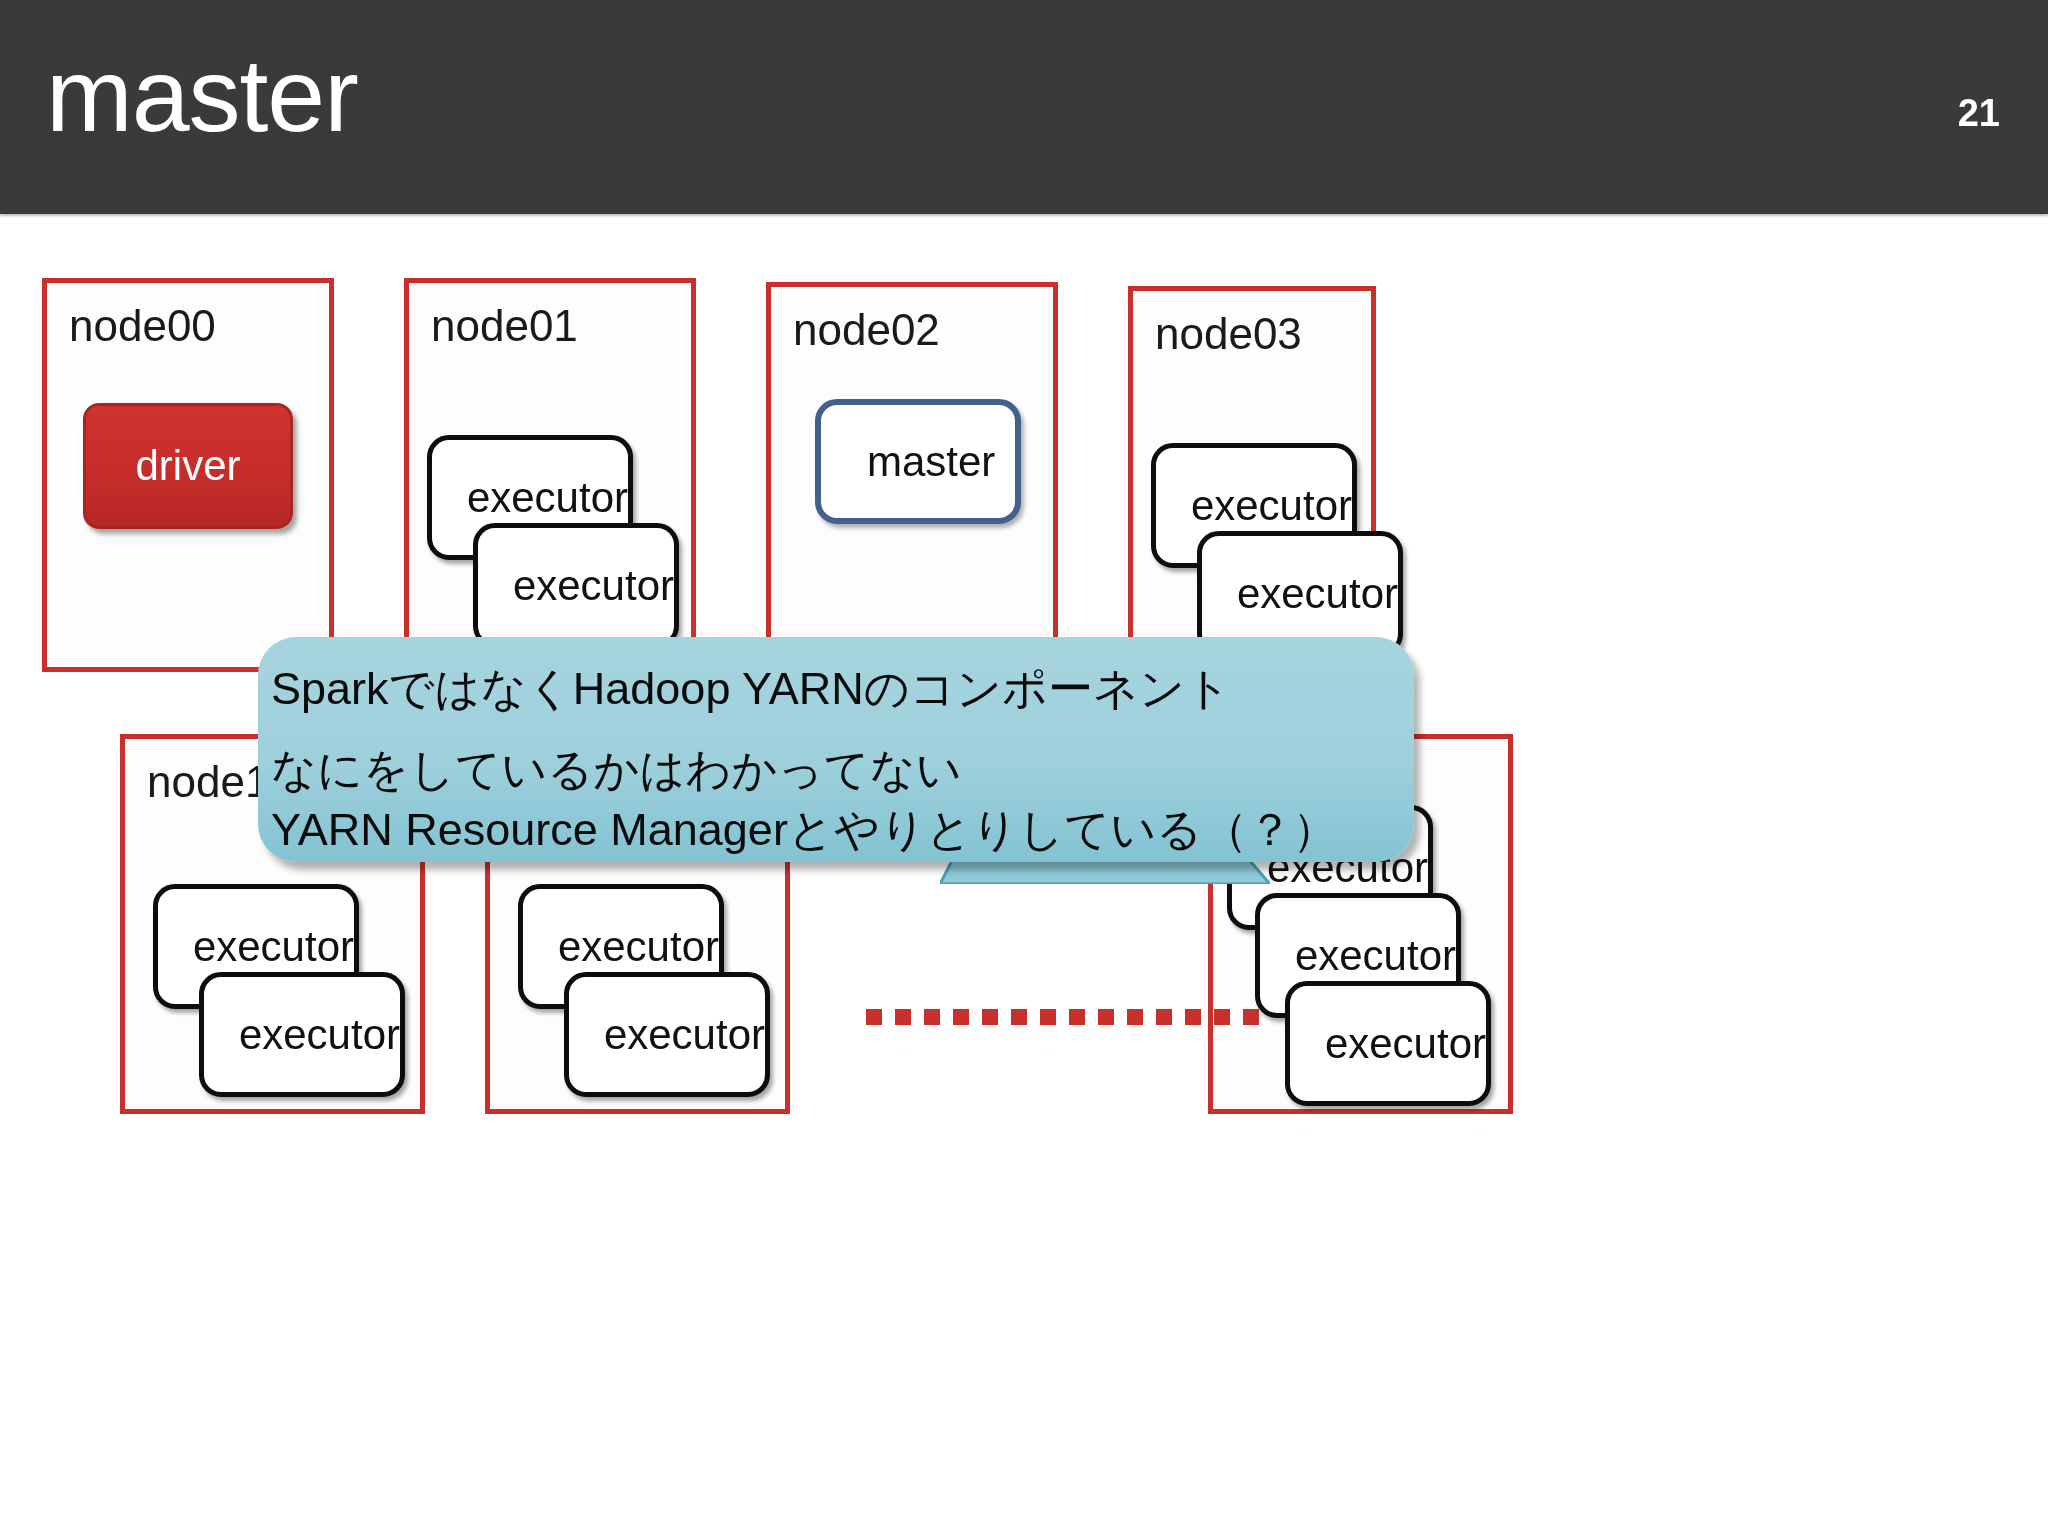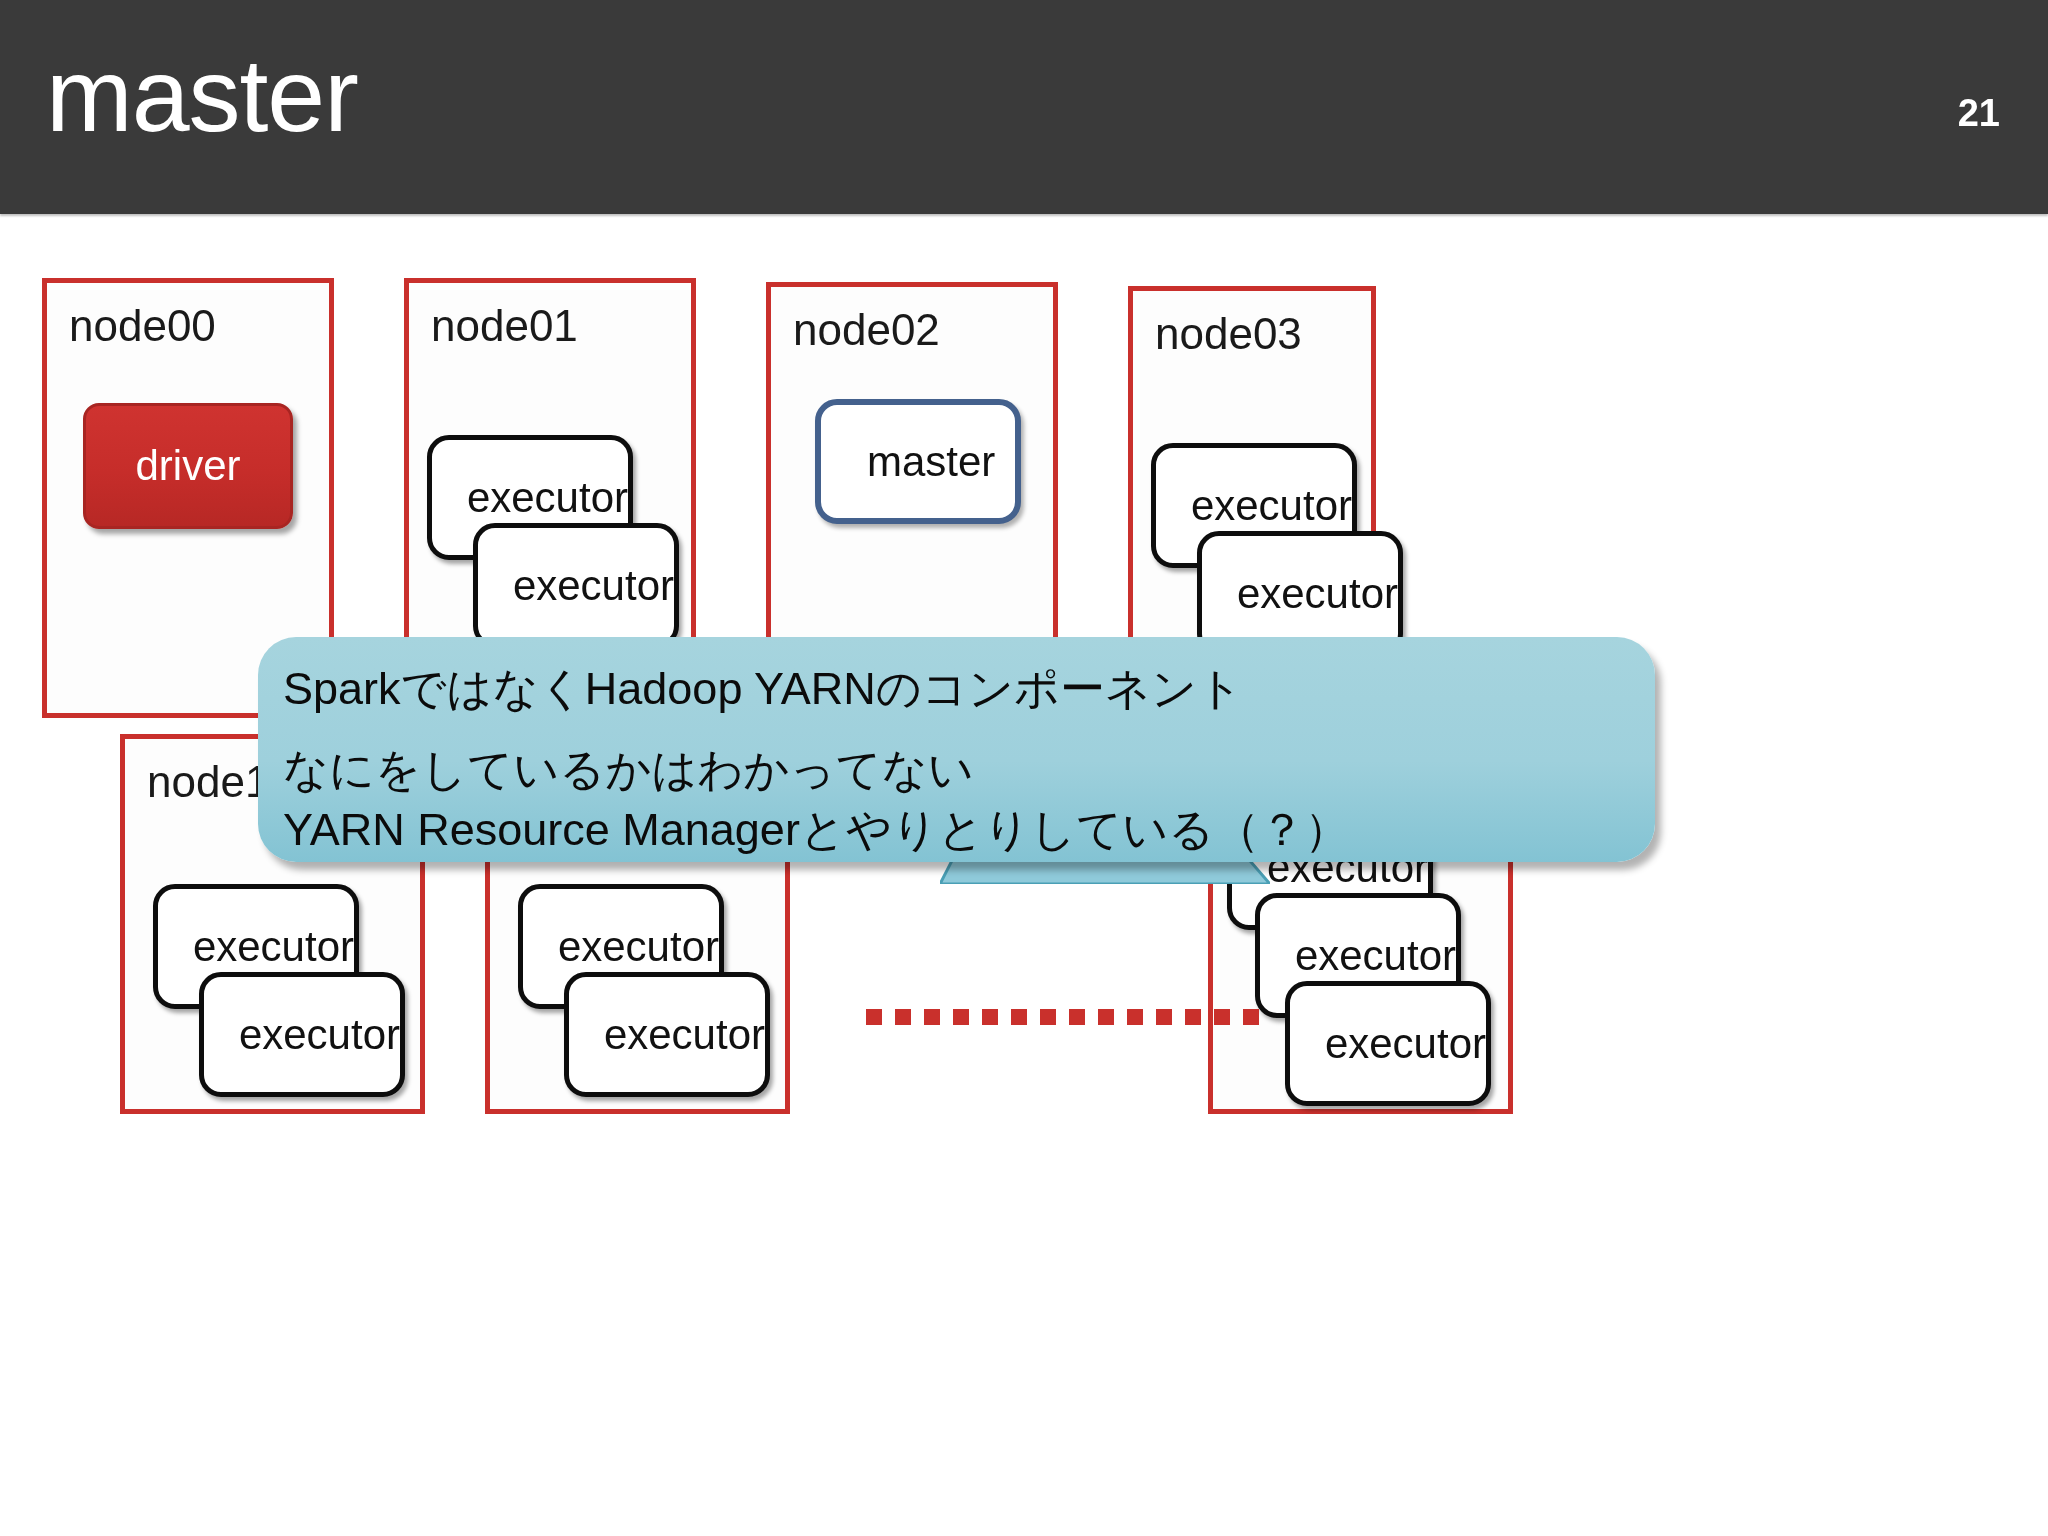--- a/index.html
+++ b/index.html
@@ -123,27 +123,27 @@
     left: 940px;
     top: 430px;
     width: 330px;
     height: 240px;
     z-index: 18;
   }
   #callout-bubble {
     position: absolute;
     left: 258px;
     top: 423px;
-    width: 1397px;
+    width: 1156px;
     height: 225px;
     border-radius: 38px;
     background: linear-gradient(to bottom, #a6d4de 0%, #9ed0dc 55%, #83c3d3 100%);
     box-shadow: 6px 8px 7px rgba(0,0,0,0.30);
     z-index: 20;
-    padding: 22px 0 0 25px;
+    padding: 22px 0 0 13px;
     box-sizing: border-box;
   }
   .callout-line {
     font-size: 45px;
     color: #0b0b0b;
     line-height: 1.32;
     white-space: nowrap;
   }
   .callout-gap {
     height: 22px;
@@ -165,21 +165,21 @@
 </head>
 <body>
 
 <div id="header-band">
   <div id="slide-title">master</div>
   <div id="slide-number">21</div>
 </div>
 
 <div id="canvas">
 
-  <div class="node-box" style="left:42px; top:64px; width:292px; height:440px;">
+  <div class="node-box" style="left:42px; top:64px; width:292px; height:394px;">
     <div class="node-label">node00</div>
     <div id="driver-box" style="left:36px; top:120px; width:210px; height:126px;">
       <span class="exec-label">driver</span>
     </div>
   </div>
 
   <div class="node-box" style="left:404px; top:64px; width:292px; height:382px;padding-left:44px;">
     <div class="node-label">node01</div>
     <div class="exec-box" style="left:18px; top:152px; width:206px; height:125px;">
       <span class="exec-label">executor</span>

